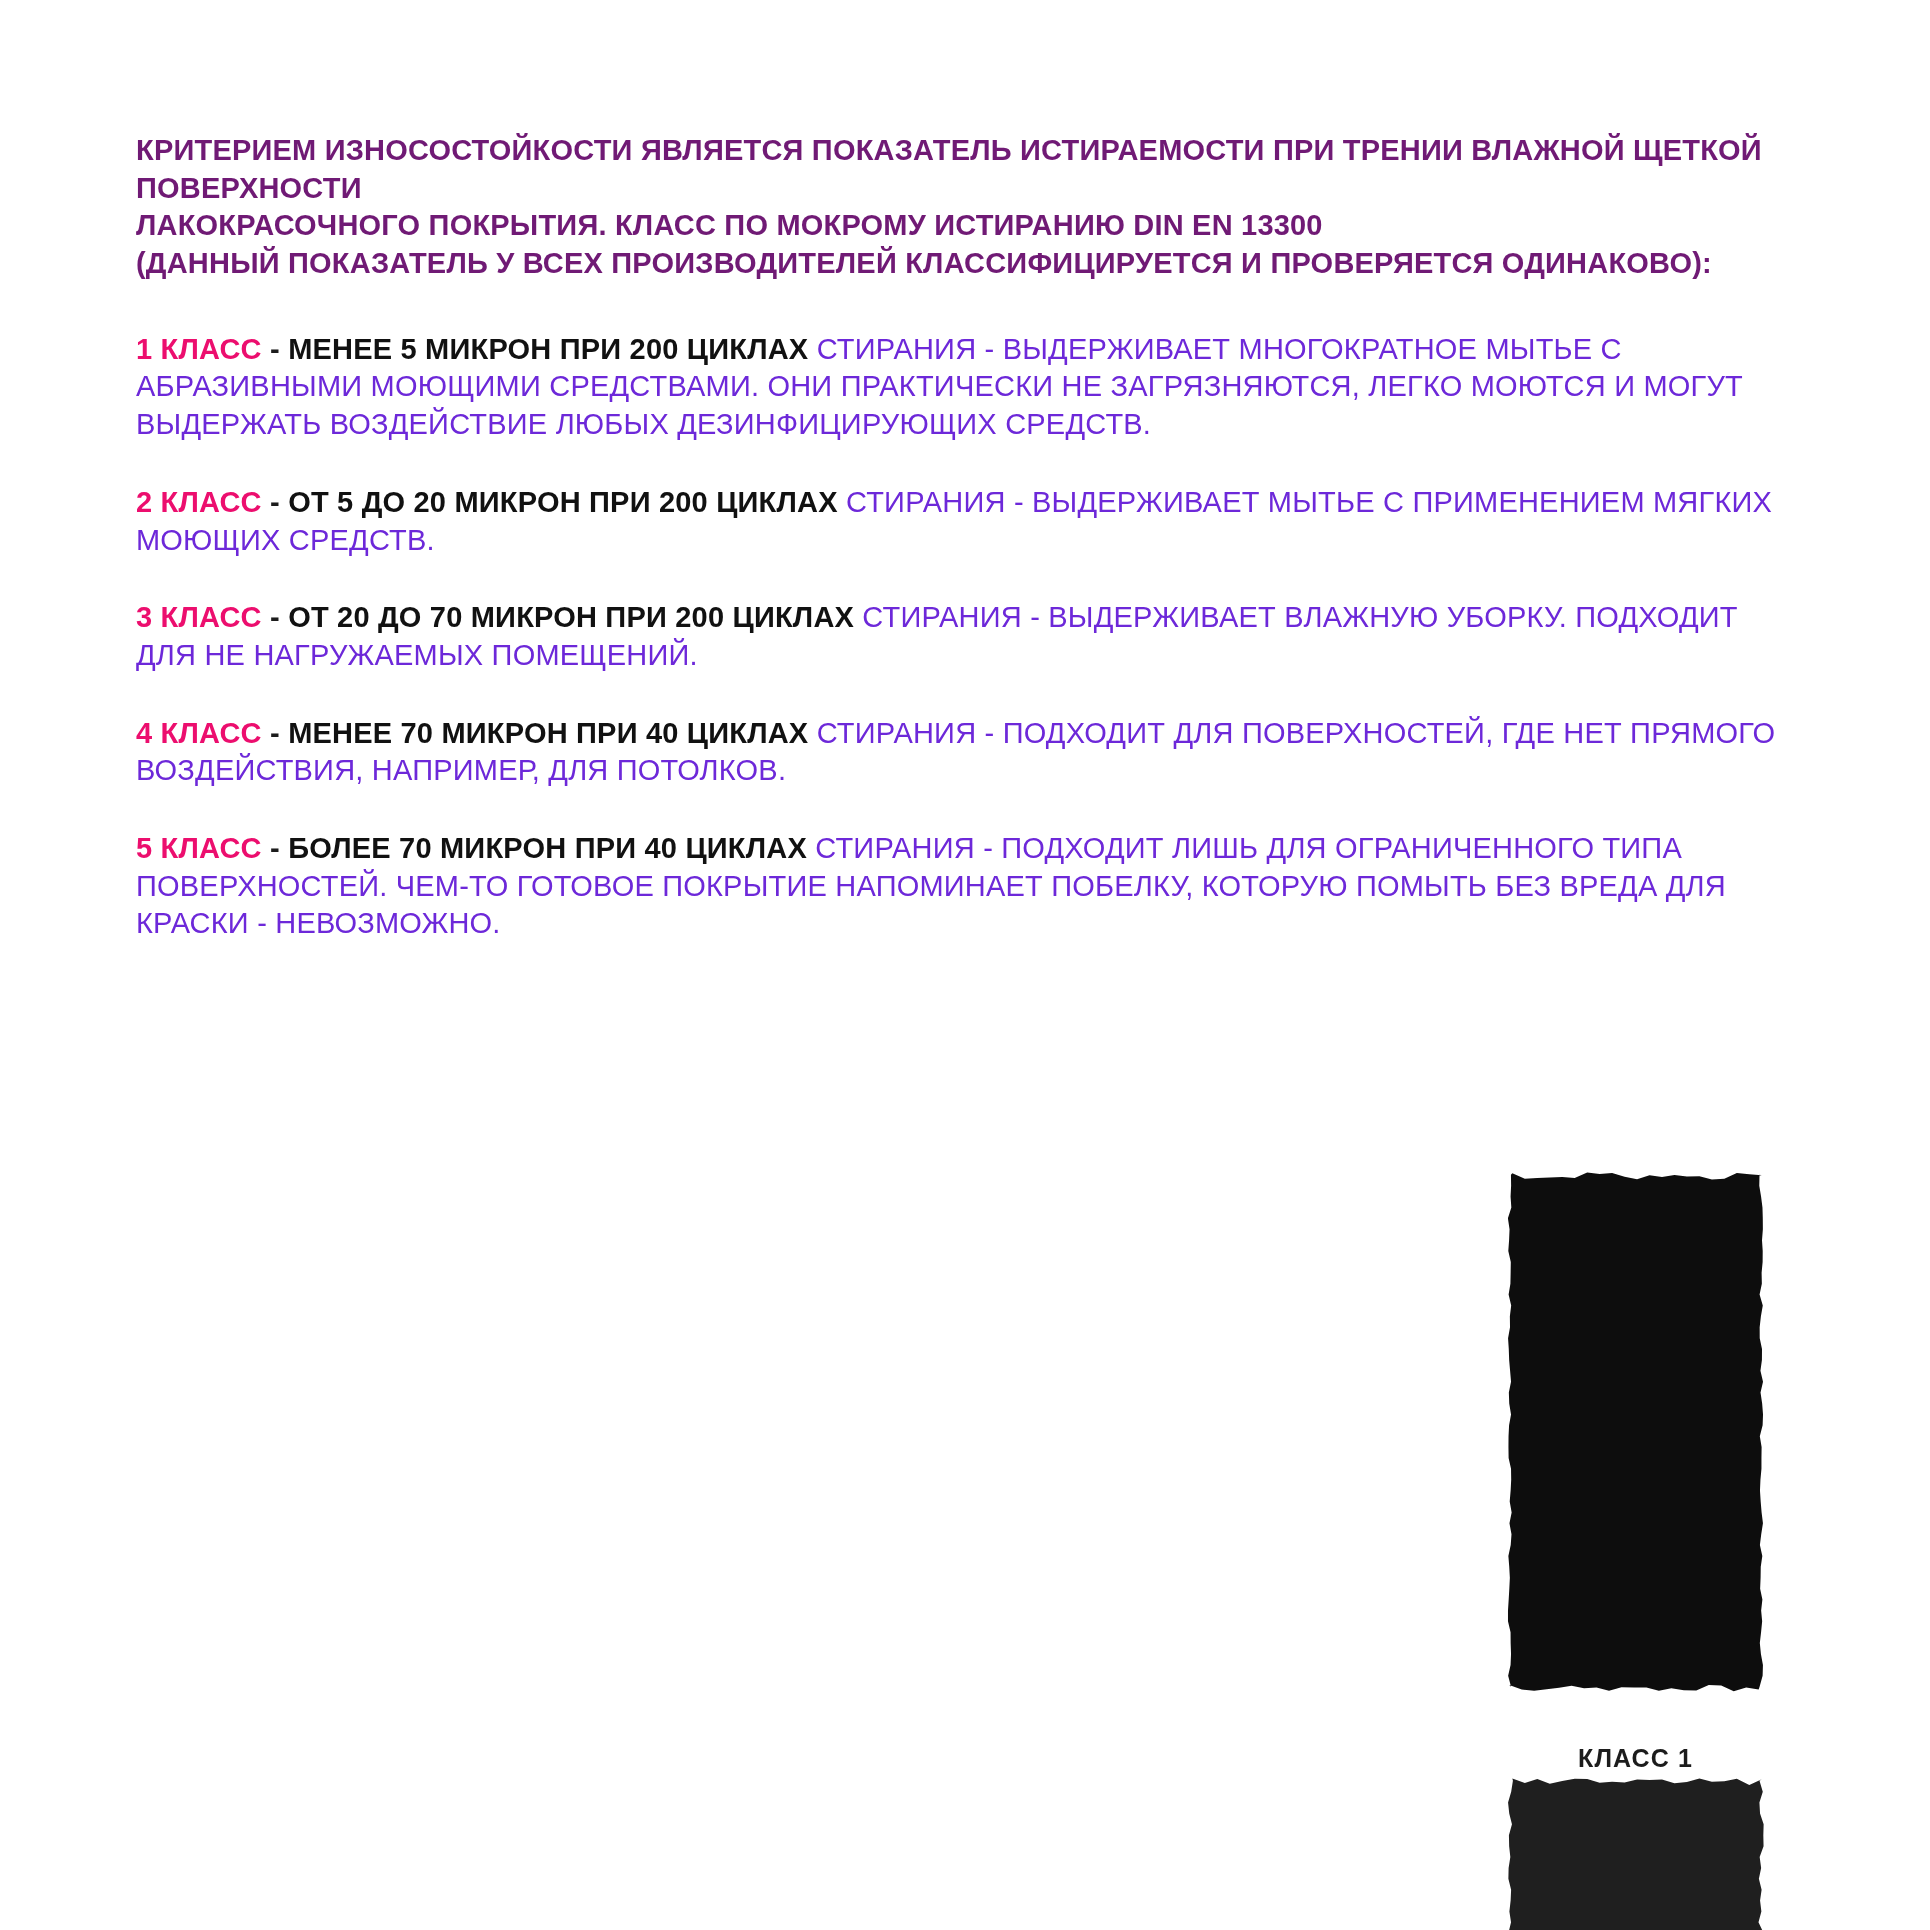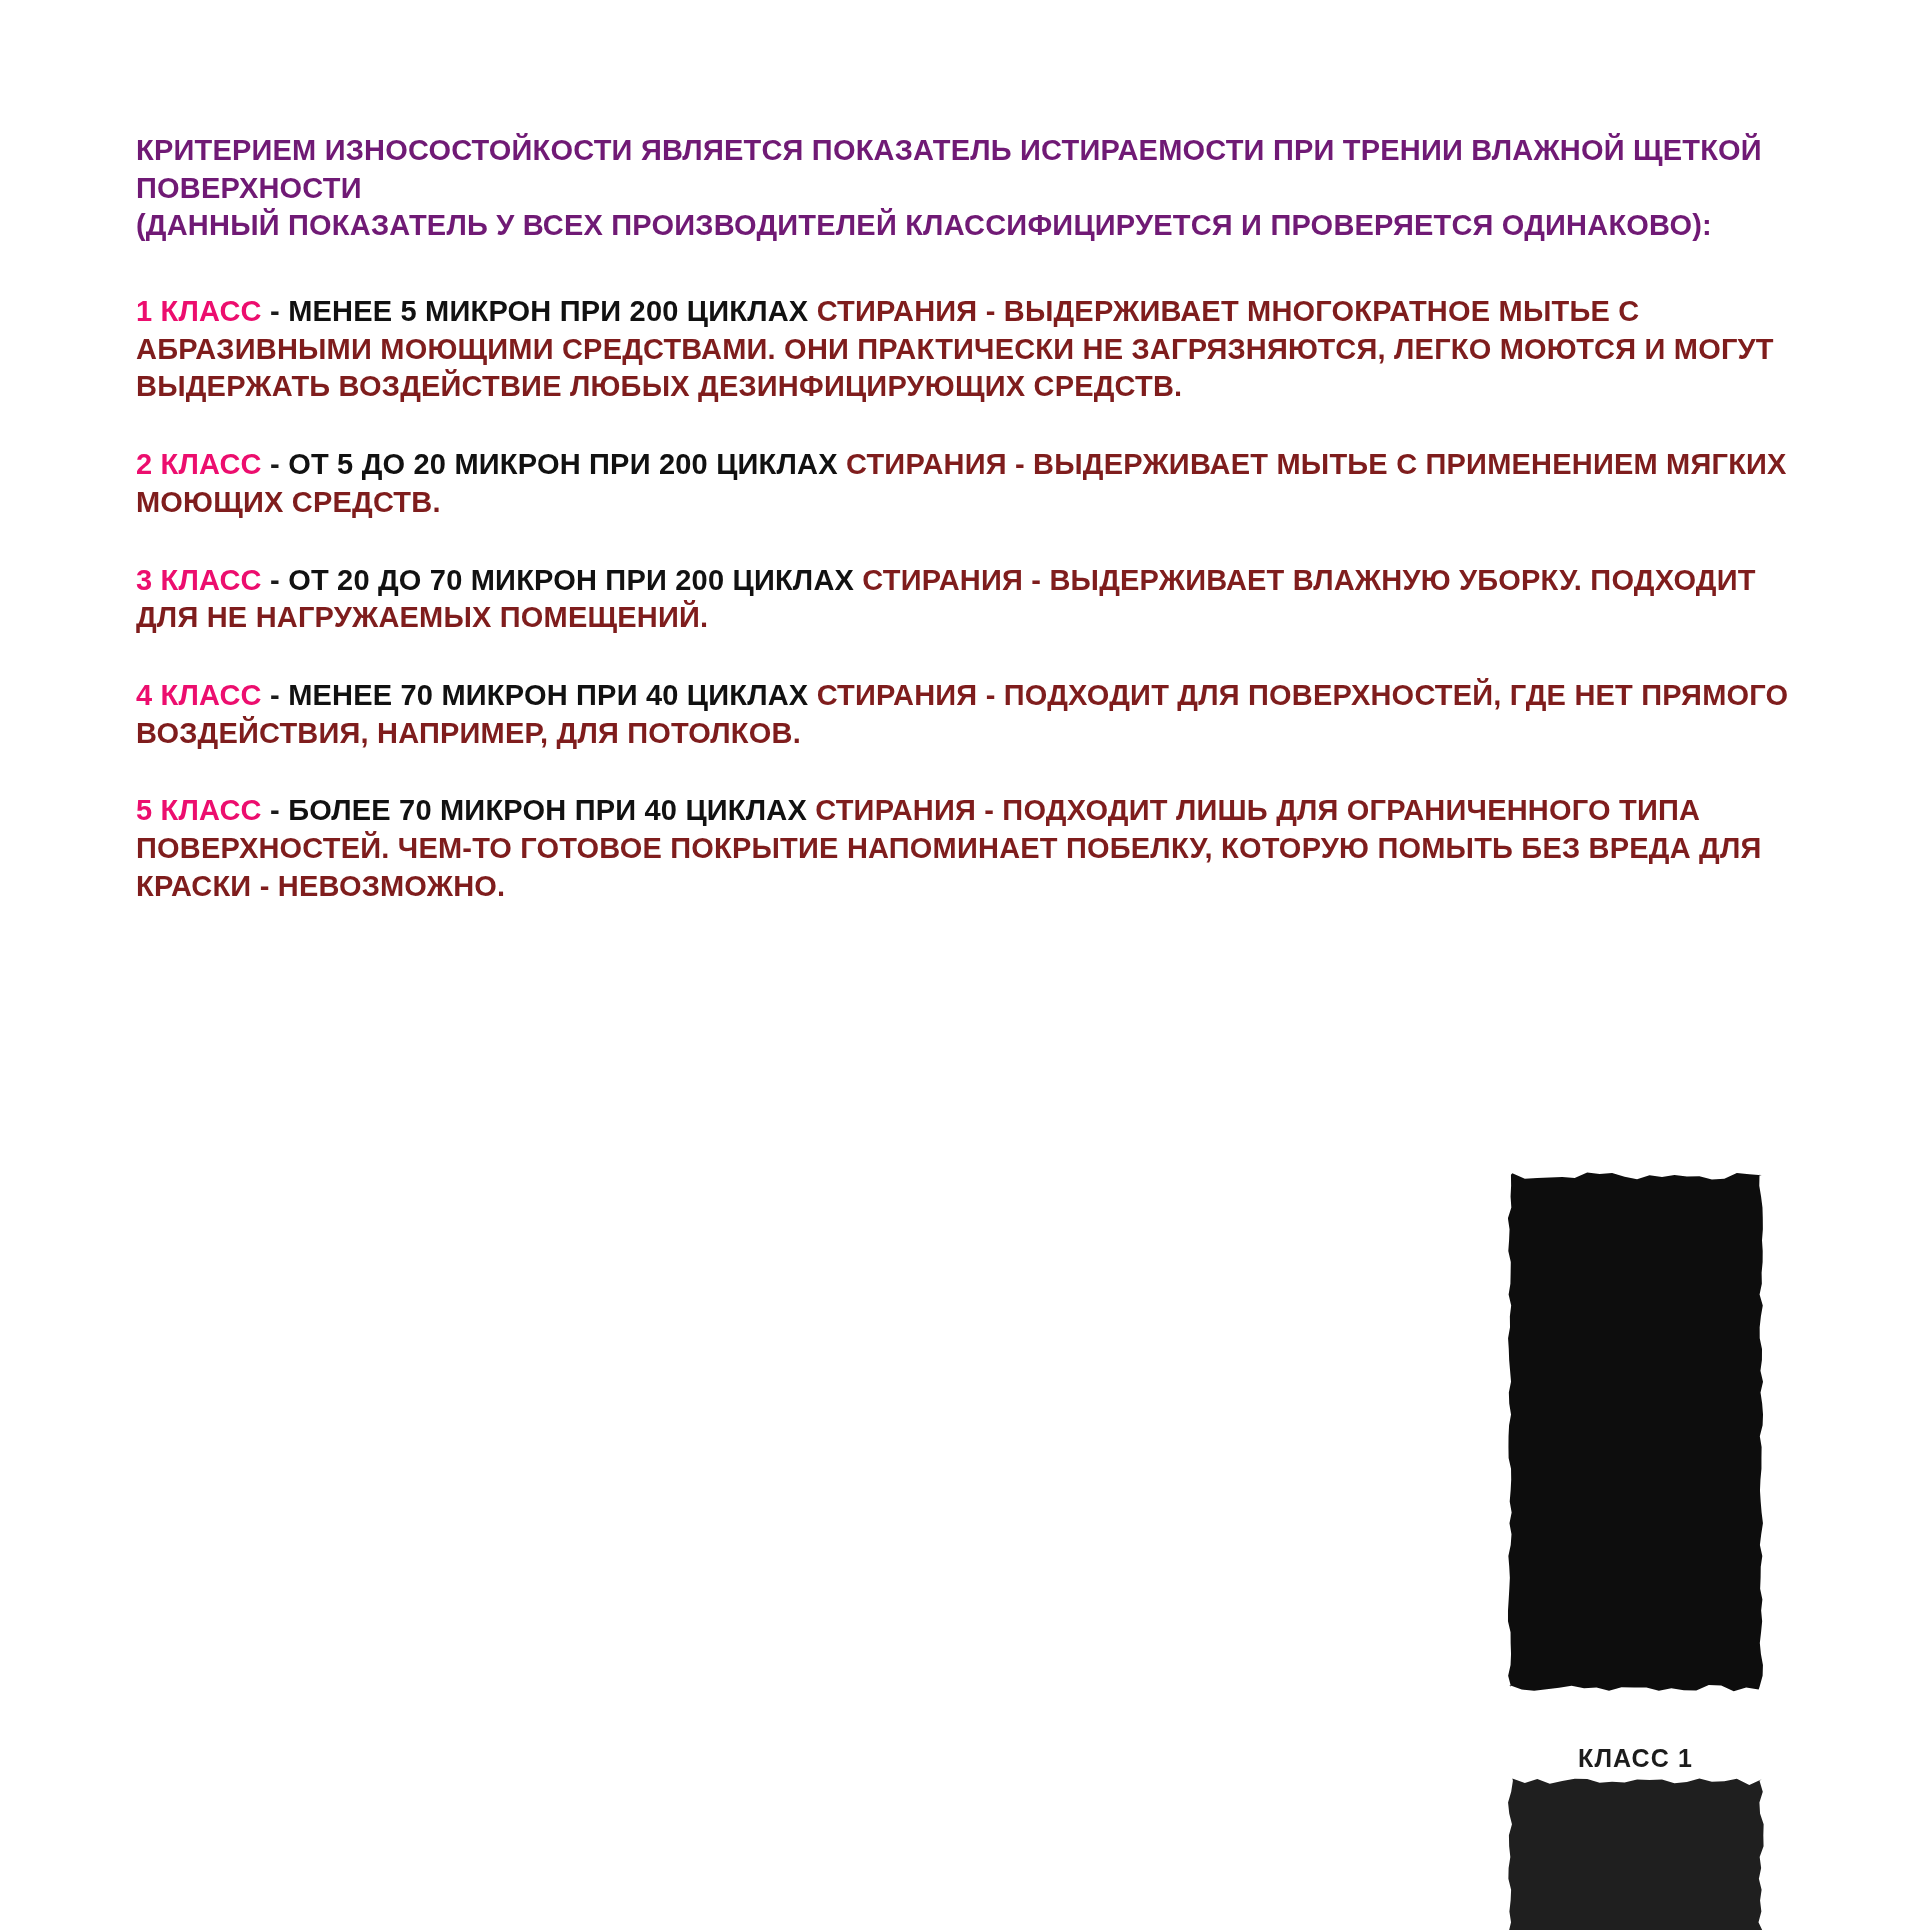--- a/index.html
+++ b/index.html
@@ -49,21 +49,21 @@
     font-weight: 500;
   }
   .cls-para:last-of-type { margin-bottom: 0; }
 
   .cls-label {
     color: #ec0e6e;
     font-weight: 700;
   }
   .cls-dash { font-weight: 700; }
   .cls-strong { font-weight: 800; color: #111; }
-  .cls-rest { font-weight: 700; color: #7f1d1d; }
+  .cls-rest { font-weight: 400; color: #6d28d9; }
 
   
   .swatch-row {
     position: absolute;
     left: 136px;
     top: 1167px;
     width: 1666px;
     display: flex;
     justify-content: flex-start;
     align-items: flex-end;
@@ -90,20 +90,21 @@
     color: #1c1c1c;
   }
 </style>
 </head>
 <body>
 
 <div class="page">
 
   <div class="intro">
     <span class="line">КРИТЕРИЕМ ИЗНОСОСТОЙКОСТИ ЯВЛЯЕТСЯ ПОКАЗАТЕЛЬ ИСТИРАЕМОСТИ ПРИ ТРЕНИИ ВЛАЖНОЙ ЩЕТКОЙ ПОВЕРХНОСТИ</span>
+    <span class="line">ЛАКОКРАСОЧНОГО ПОКРЫТИЯ. КЛАСС ПО МОКРОМУ ИСТИРАНИЮ DIN EN 13300</span>
     <span class="line">(ДАННЫЙ ПОКАЗАТЕЛЬ У ВСЕХ ПРОИЗВОДИТЕЛЕЙ КЛАССИФИЦИРУЕТСЯ И ПРОВЕРЯЕТСЯ ОДИНАКОВО):</span>
   </div>
 
   <p class="cls-para">
     <span class="cls-label">1 КЛАСС</span><span class="cls-dash"> - </span><span class="cls-strong">МЕНЕЕ 5 МИКРОН ПРИ 200 ЦИКЛАХ</span><span class="cls-rest"> СТИРАНИЯ - ВЫДЕРЖИВАЕТ МНОГОКРАТНОЕ МЫТЬЕ С АБРАЗИВНЫМИ МОЮЩИМИ СРЕДСТВАМИ. ОНИ ПРАКТИЧЕСКИ НЕ ЗАГРЯЗНЯЮТСЯ, ЛЕГКО МОЮТСЯ И МОГУТ ВЫДЕРЖАТЬ ВОЗДЕЙСТВИЕ ЛЮБЫХ ДЕЗИНФИЦИРУЮЩИХ СРЕДСТВ.</span>
   </p>
 
   <p class="cls-para">
     <span class="cls-label">2 КЛАСС</span><span class="cls-dash"> - </span><span class="cls-strong">ОТ 5 ДО 20 МИКРОН ПРИ 200 ЦИКЛАХ</span><span class="cls-rest"> СТИРАНИЯ - ВЫДЕРЖИВАЕТ МЫТЬЕ С ПРИМЕНЕНИЕМ МЯГКИХ МОЮЩИХ СРЕДСТВ.</span>
   </p>

